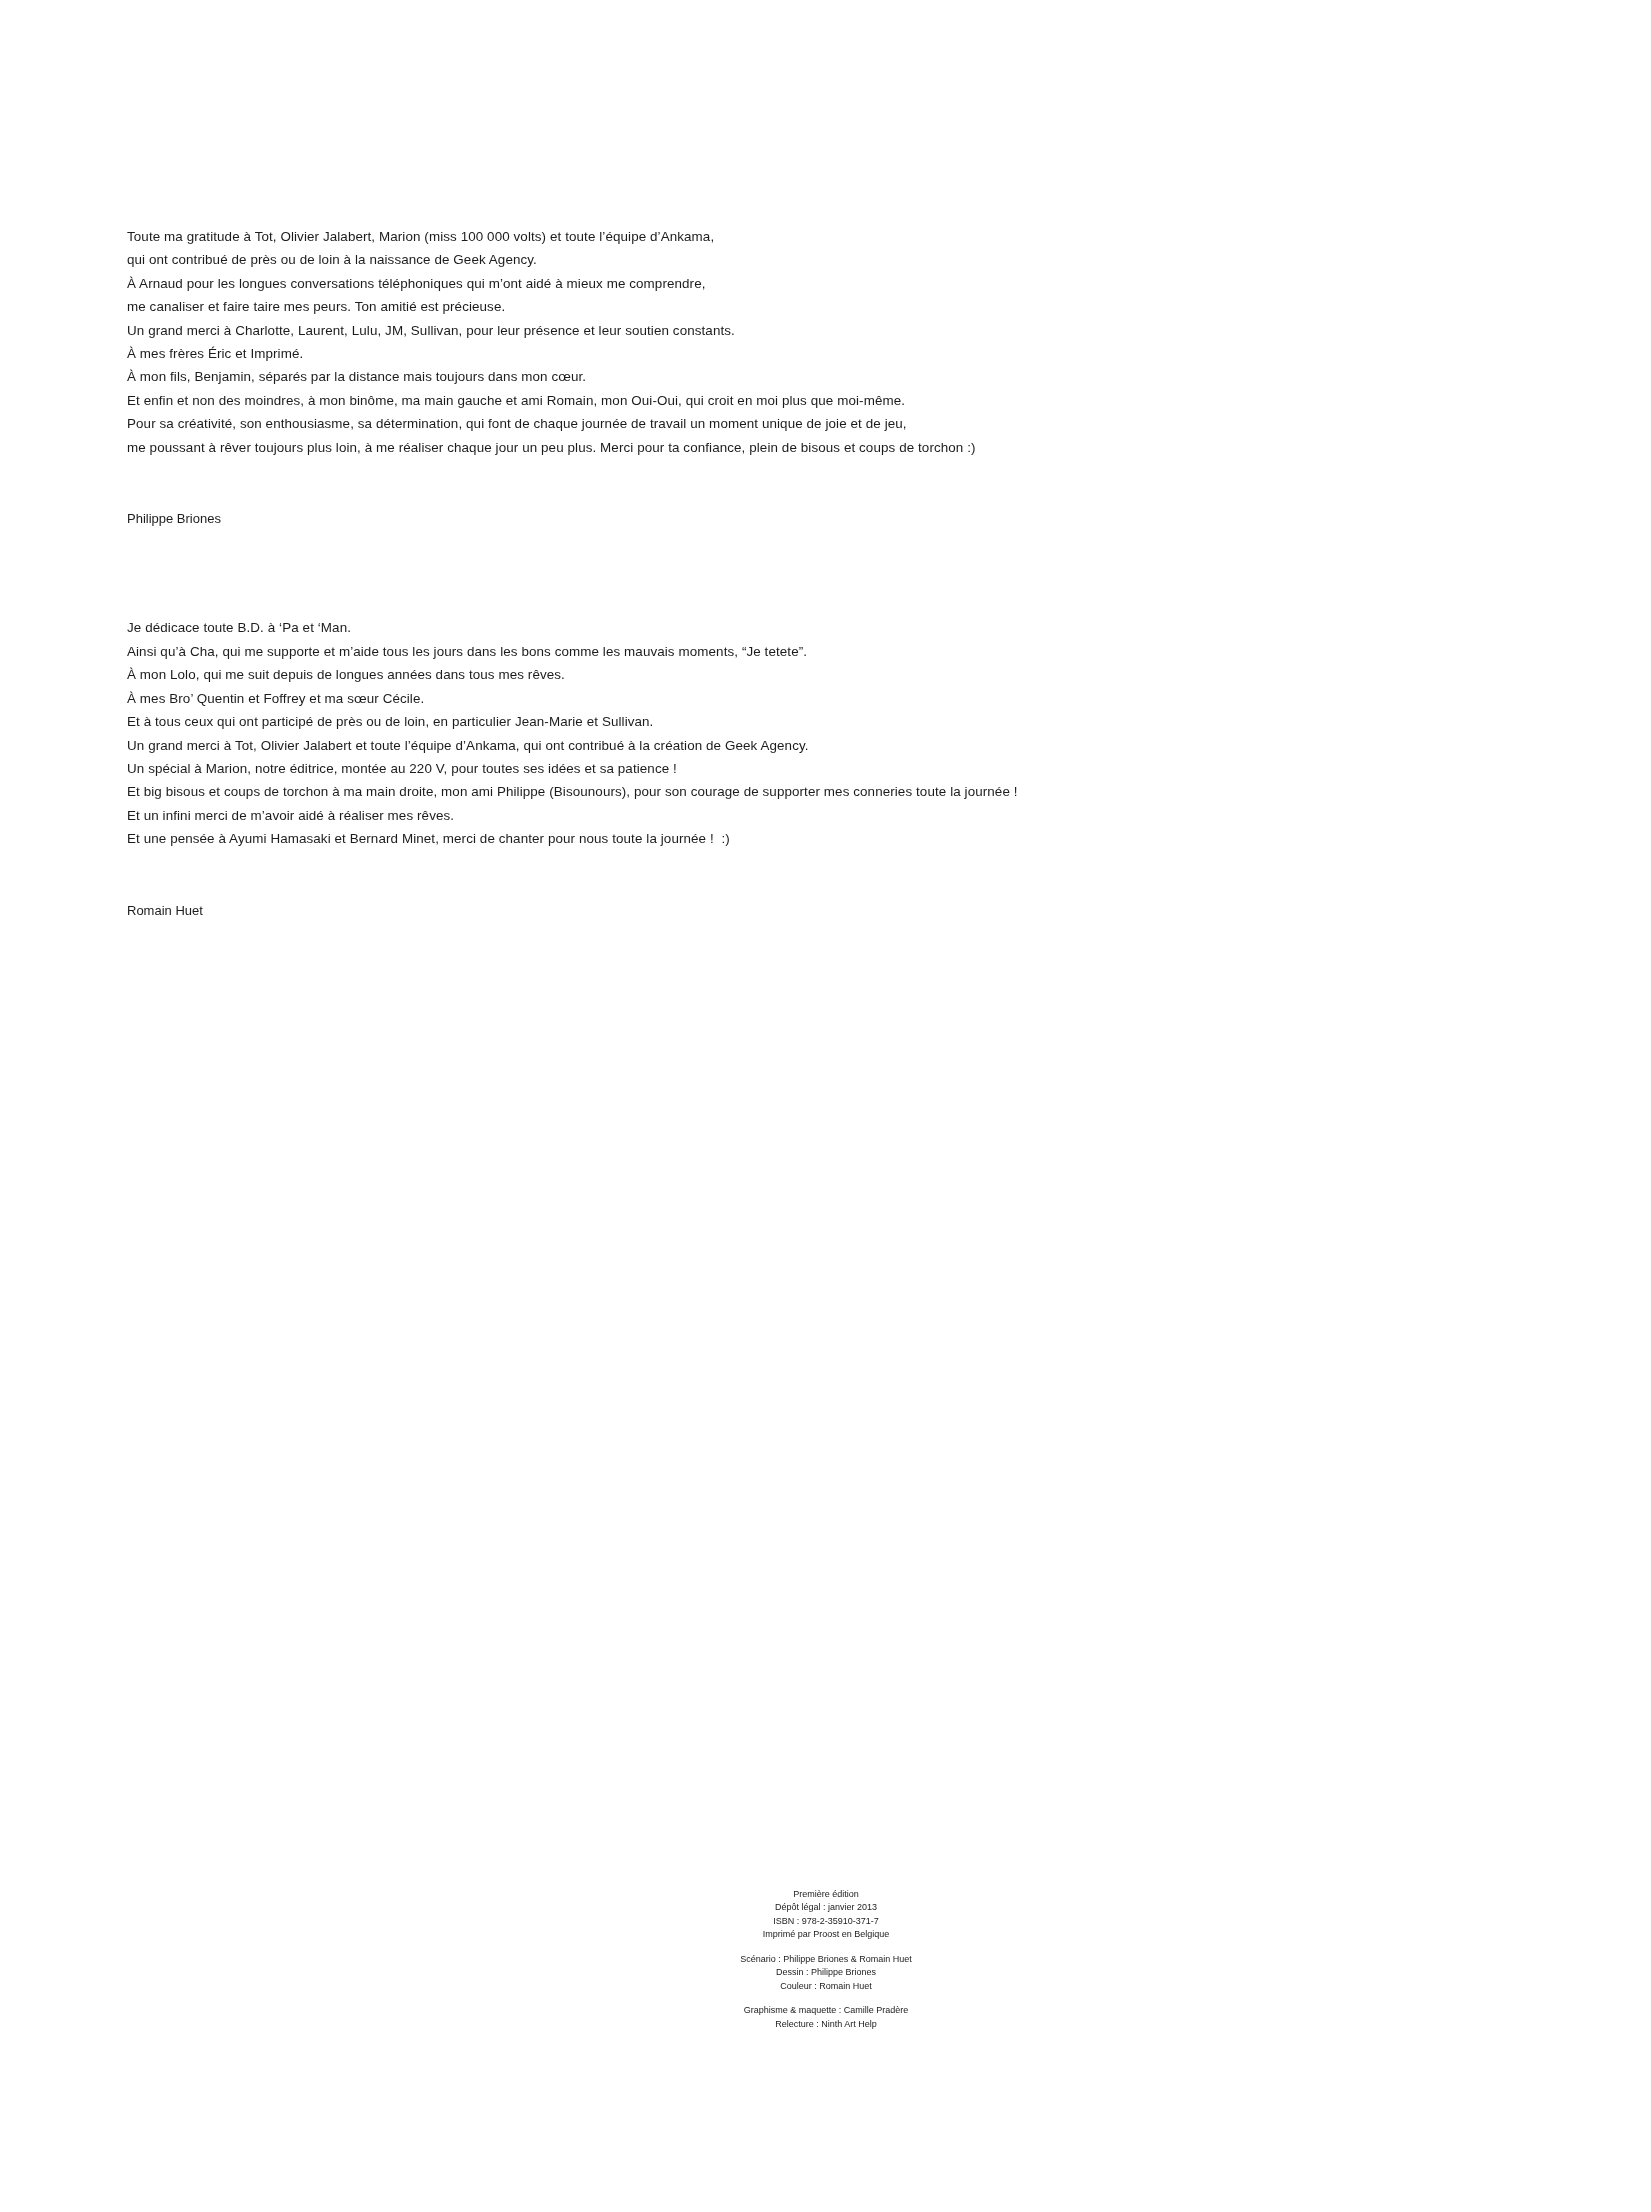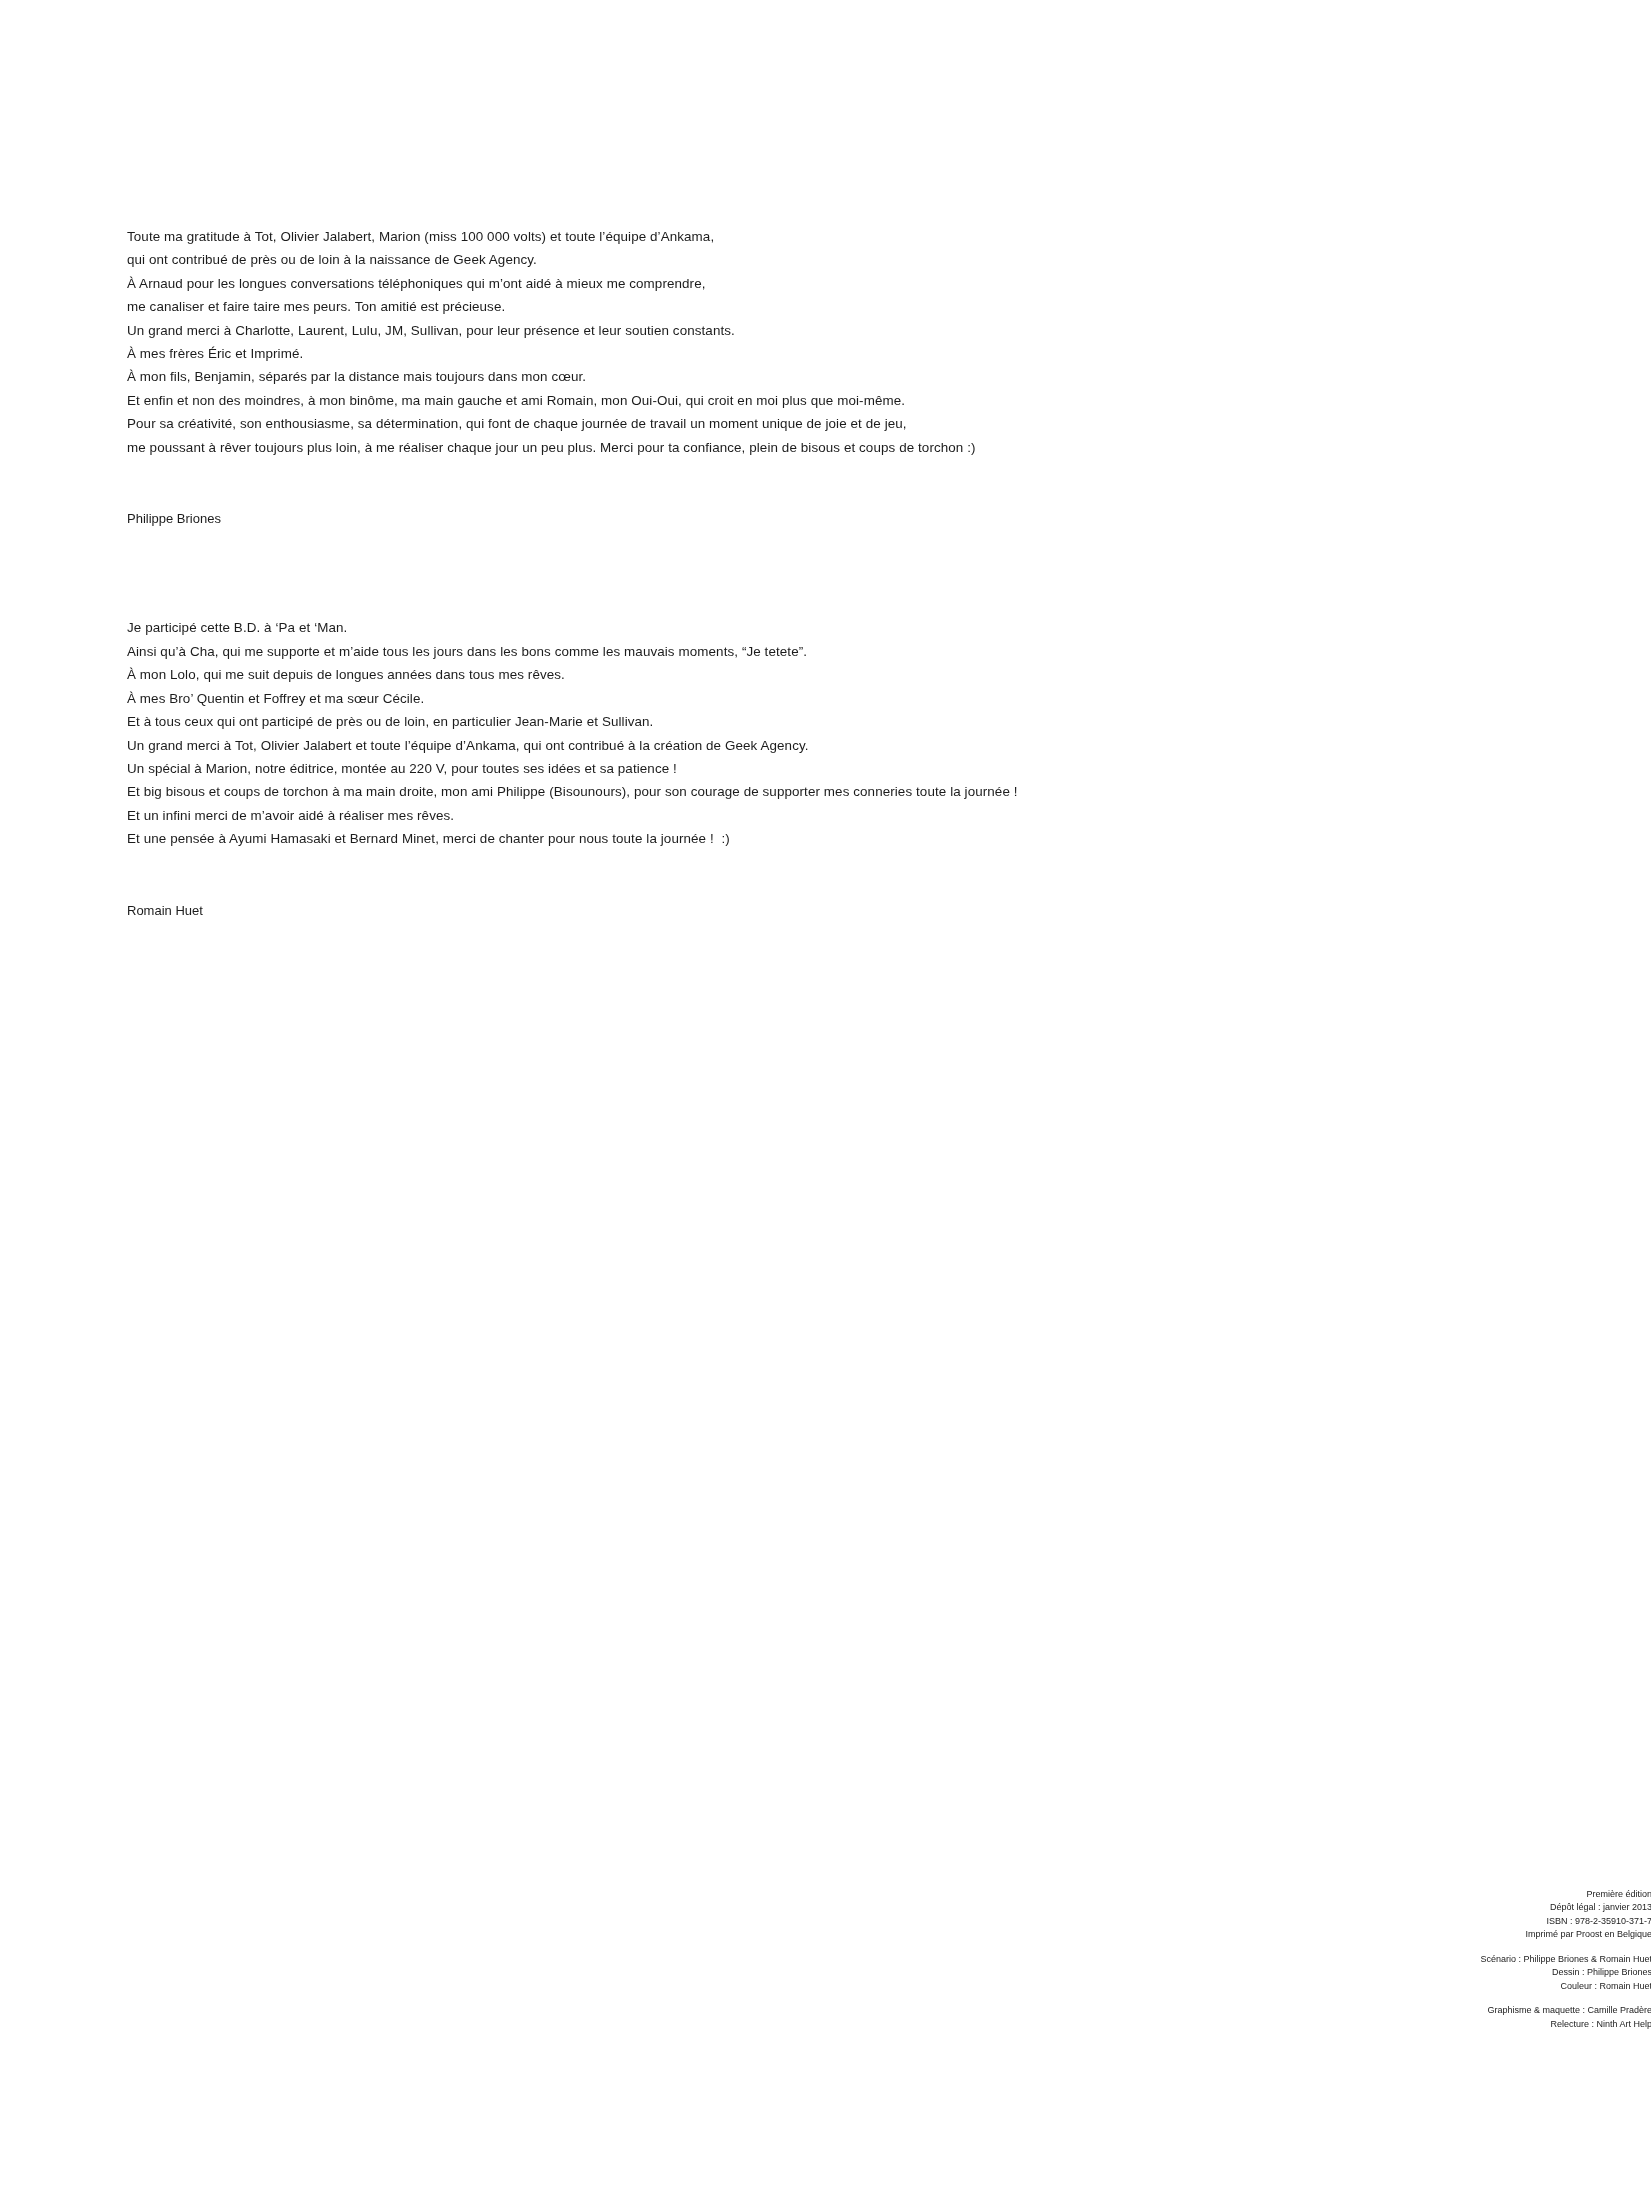--- a/index.html
+++ b/index.html
@@ -60,21 +60,21 @@
   .block-gap {
     height: 86px;
   }
 
   
   .colophon {
     position: absolute;
     left: 0;
     top: 1888px;
     width: 1652px;
-    text-align: right;
+    text-align: center;
   }
 
   .colo-line {
     font-size: 9px;
     line-height: 13.4px;
     color: #1c1c1c;
     white-space: pre;
   }
 
   .colo-group {
@@ -107,21 +107,21 @@
       <div class="ded-line">Et enfin et non des moindres, à mon binôme, ma main gauche et ami Romain, mon Oui-Oui, qui croit en moi plus que moi-même.</div>
       <div class="ded-line">Pour sa créativité, son enthousiasme, sa détermination, qui font de chaque journée de travail un moment unique de joie et de jeu,</div>
       <div class="ded-line">me poussant à rêver toujours plus loin, à me réaliser chaque jour un peu plus. Merci pour ta confiance, plein de bisous et coups de torchon :)</div>
       <div class="sig-gap-top"></div>
       <div class="ded-signature">Philippe Briones</div>
     </div>
 
     <div class="block-gap"></div>
 
     <div class="ded-block">
-      <div class="ded-line">Je participé cette B.D. à ‘Pa et ‘Man.</div>
+      <div class="ded-line">Je dédicace toute B.D. à ‘Pa et ‘Man.</div>
       <div class="ded-line">Ainsi qu’à Cha, qui me supporte et m’aide tous les jours dans les bons comme les mauvais moments, “Je tetete”.</div>
       <div class="ded-line">À mon Lolo, qui me suit depuis de longues années dans tous mes rêves.</div>
       <div class="ded-line">À mes Bro’ Quentin et Foffrey et ma sœur Cécile.</div>
       <div class="ded-line">Et à tous ceux qui ont participé de près ou de loin, en particulier Jean-Marie et Sullivan.</div>
       <div class="ded-line">Un grand merci à Tot, Olivier Jalabert et toute l’équipe d’Ankama, qui ont contribué à la création de Geek Agency.</div>
       <div class="ded-line">Un spécial à Marion, notre éditrice, montée au 220 V, pour toutes ses idées et sa patience !</div>
       <div class="ded-line">Et big bisous et coups de torchon à ma main droite, mon ami Philippe (Bisounours), pour son courage de supporter mes conneries toute la journée !</div>
       <div class="ded-line">Et un infini merci de m’avoir aidé à réaliser mes rêves.</div>
       <div class="ded-line">Et une pensée à Ayumi Hamasaki et Bernard Minet, merci de chanter pour nous toute la journée !  :)</div>
       <div class="sig-gap-top"></div>

